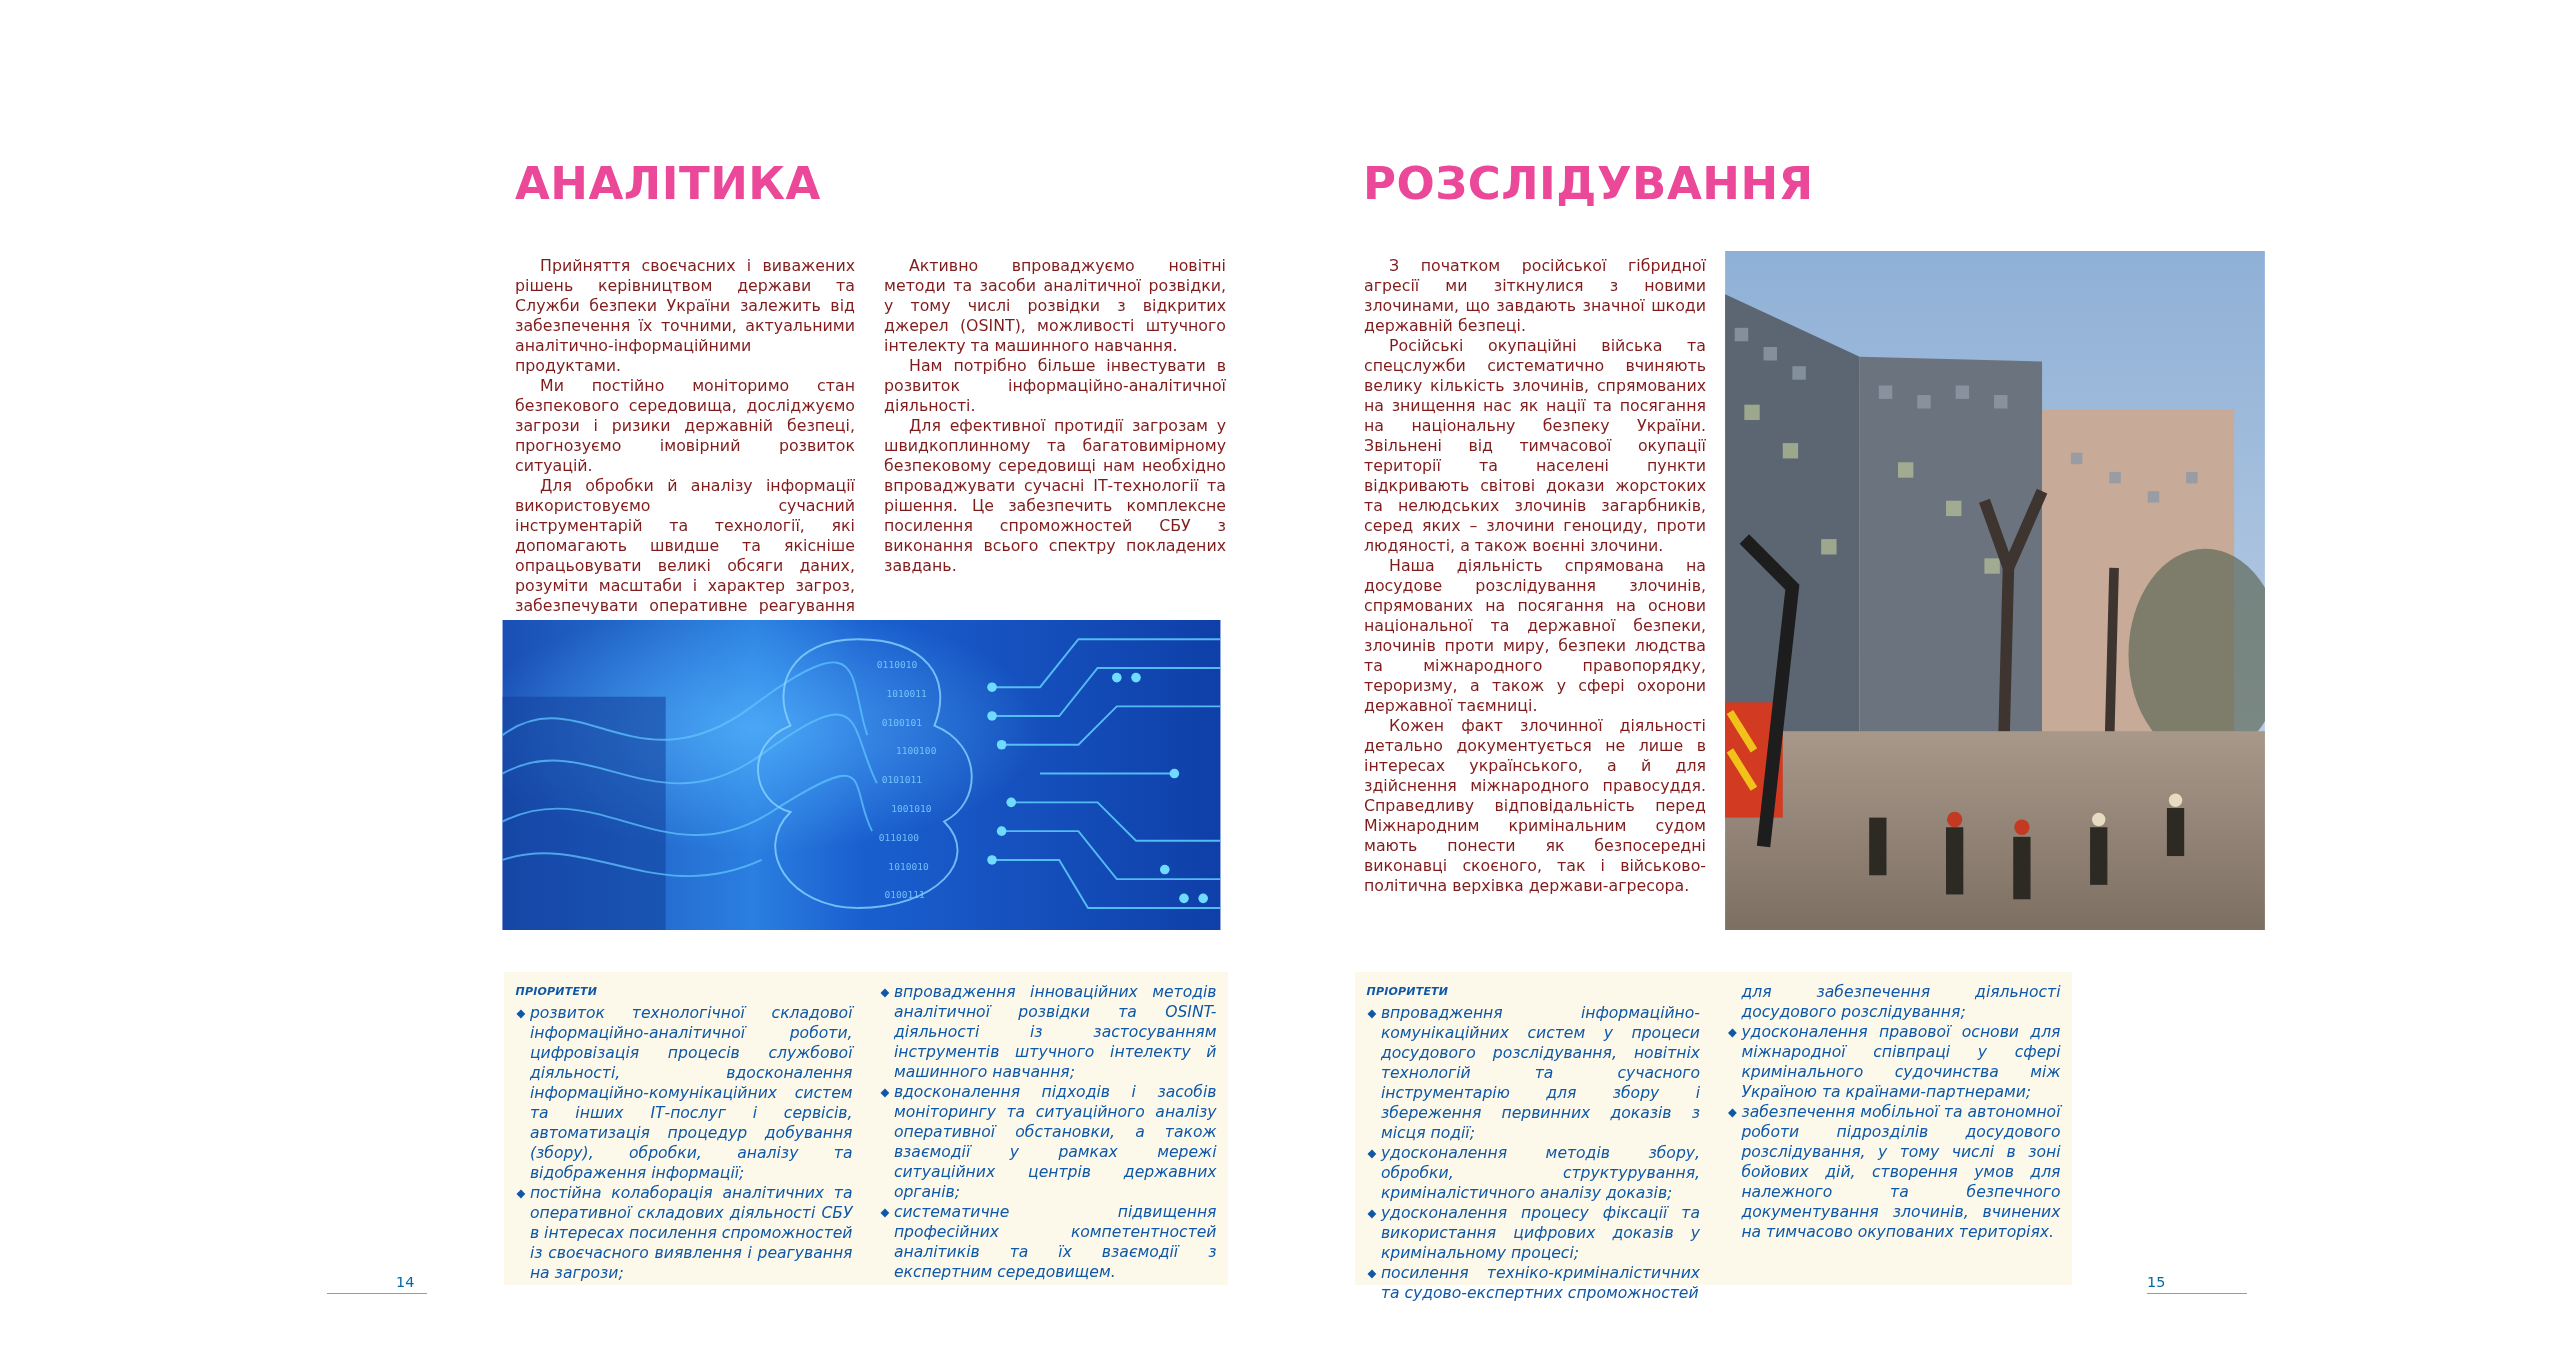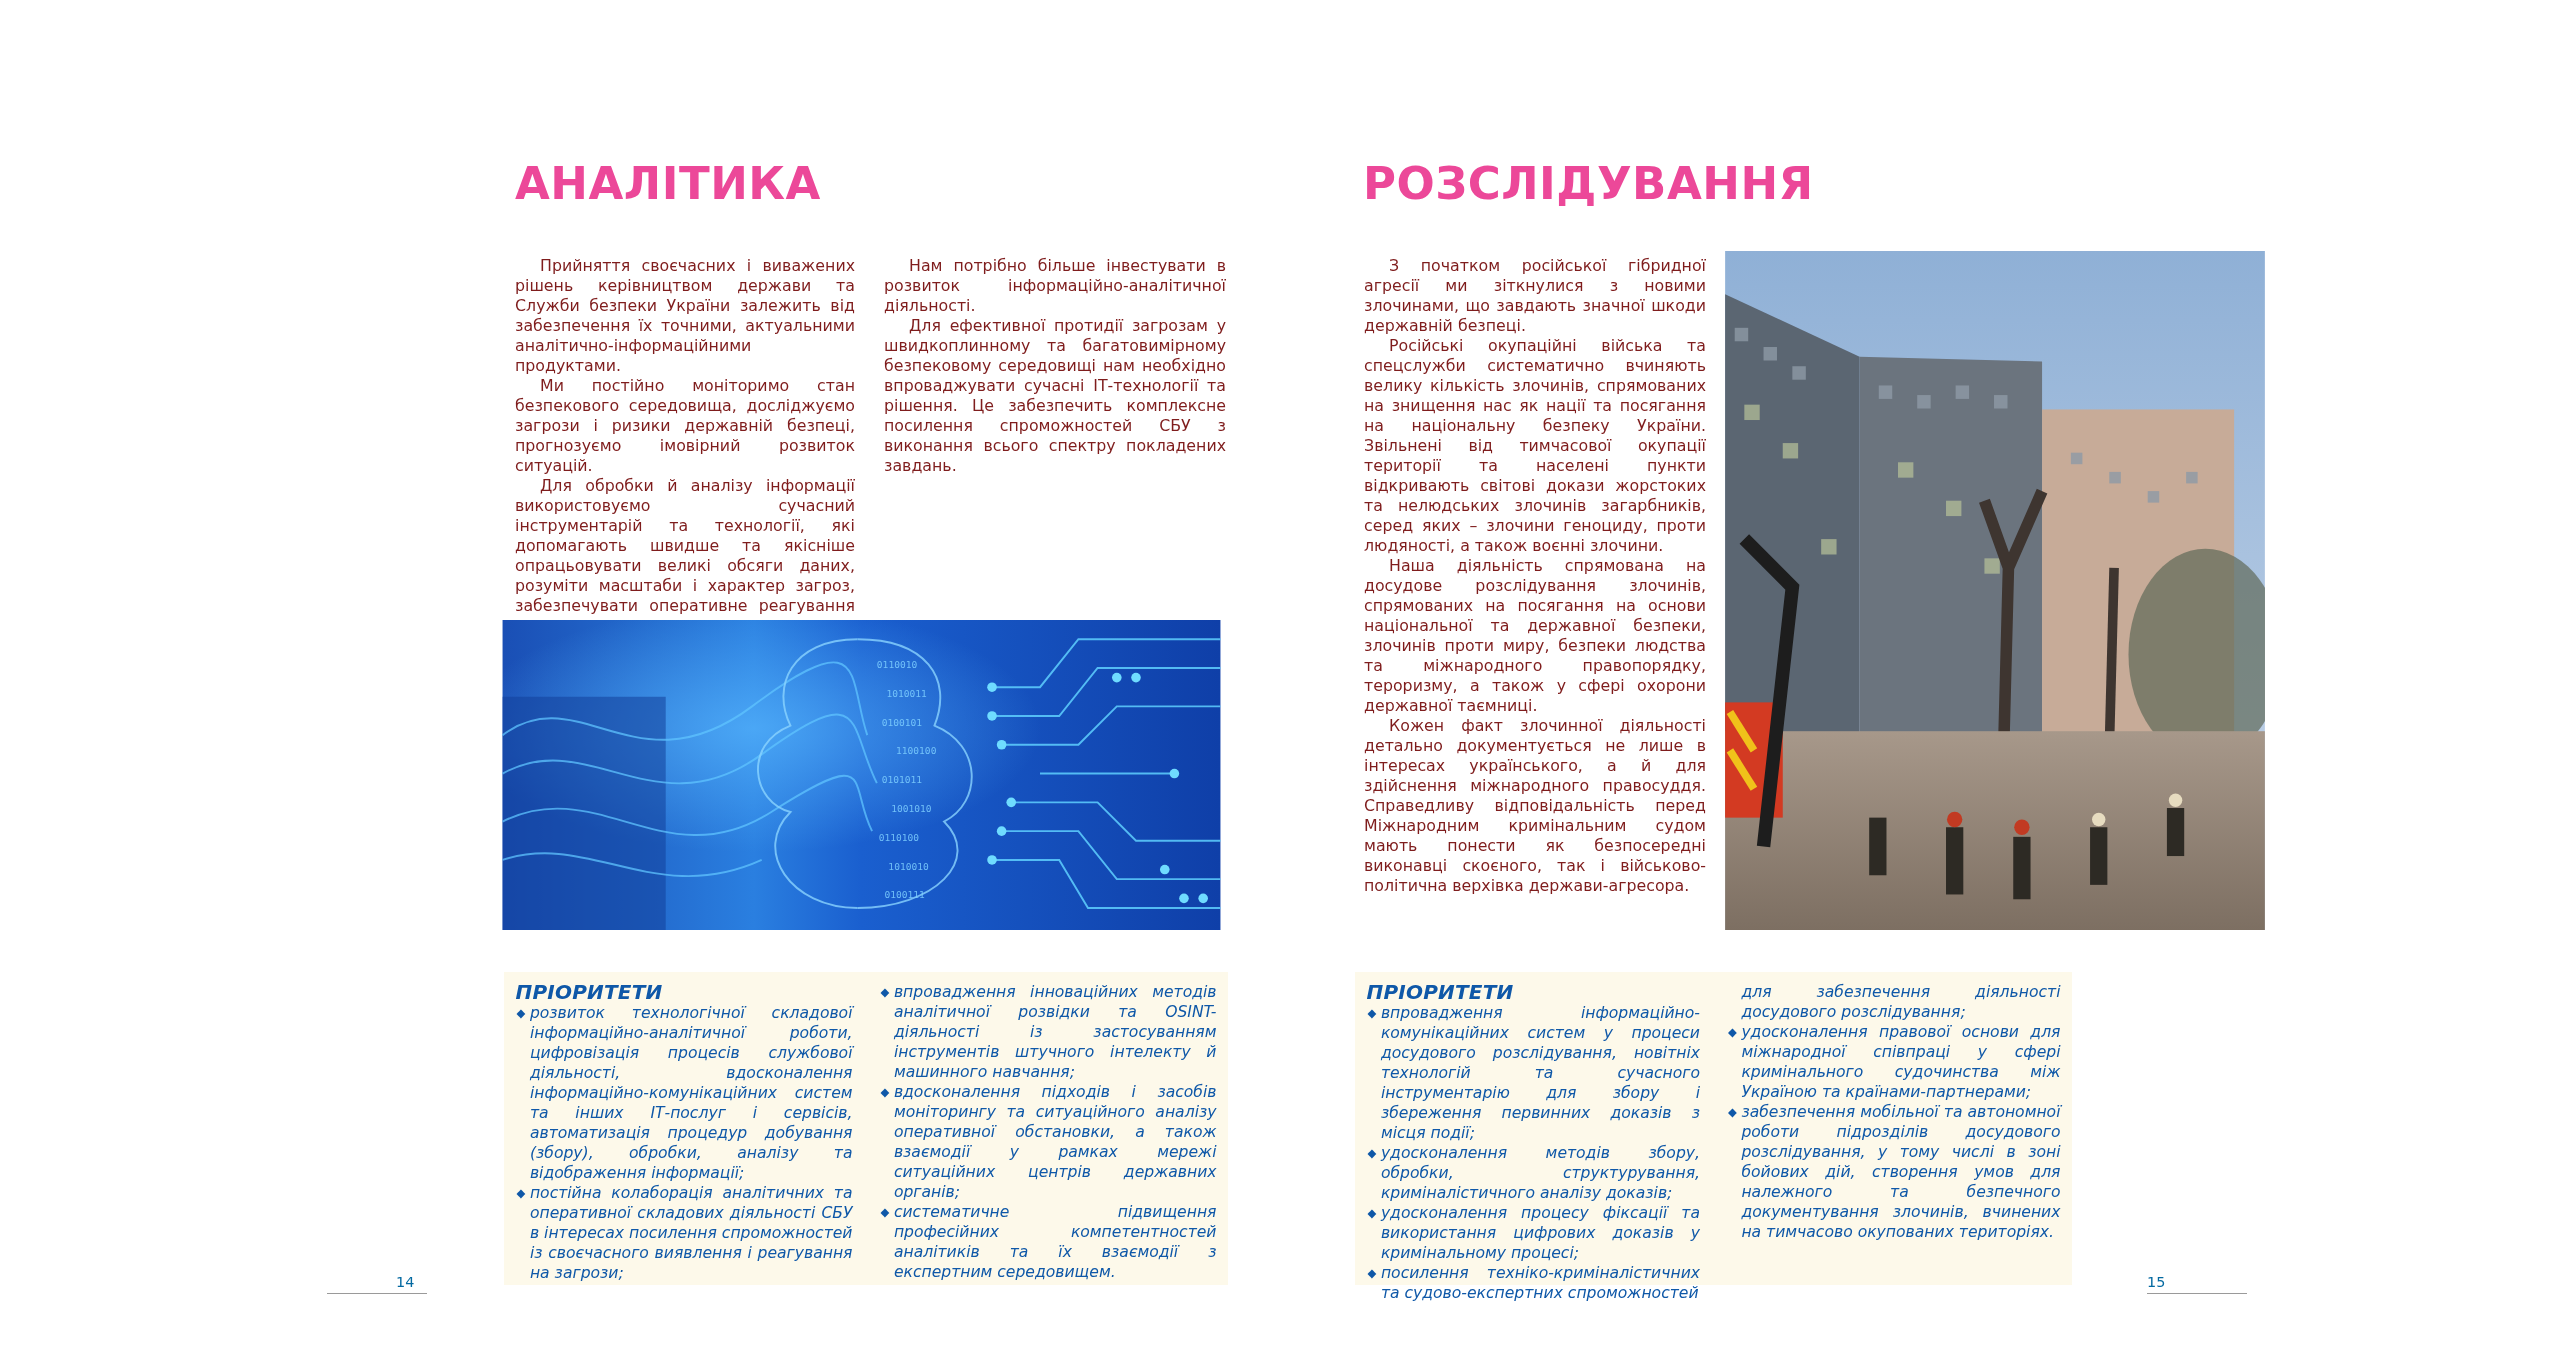--- a/index.html
+++ b/index.html
@@ -6,21 +6,21 @@
   body { width: 2576px; height: 1359px; position: relative; overflow: hidden;
          font-family: "DejaVu Sans", "Liberation Sans", sans-serif; color: #2a2a2a; }
   .page-title { position: absolute; top: 161px; margin: 0; font-weight: 700;
          font-size: 45px; color: #ec4899; letter-spacing: 0.5px; line-height: 1; }
   .body-col { position: absolute; font-size: 15.8px; line-height: 20px; text-align: justify;
          color: #7f1d1d; }
   .body-col p { margin: 0; text-indent: 25px; }
   .img-box { position: absolute; overflow: hidden; }
   .prio-box { position: absolute; background: #fdf9ea; padding: 9.6px 11.5px 7.7px 11.5px; box-sizing: border-box;
          color: #0f58a8; font-style: italic; font-size: 15.6px; line-height: 20px; }
-  .prio-title { font-weight: 700; font-size: 20px; margin: 0 0 1.9px 0; letter-spacing: 0.2px; }
+  .prio-title { font-weight: 700; font-size: 11px; margin: 0 0 1.9px 0; letter-spacing: 0.2px; }
   .prio-cols { display: flex; gap: 27px; }
   .prio-col { flex: 1; text-align: justify; }
   .prio-col ul { list-style: none; margin: 0; padding: 0; }
   .prio-col li { position: relative; padding-left: 14.4px; }
   .prio-col li .bullet { position: absolute; left: 1px; top: 0; font-style: normal; font-size: 11.5px; }
   .prio-col .cont { padding-left: 14.4px; }
   .page-num { position: absolute; top: 1274px; font-size: 14.4px; color: #0369a1; }
   .page-rule { position: absolute; top: 1293px; height: 1px; background: #9a9a9a; width: 100px; }
 </style>
 </head>
@@ -28,20 +28,21 @@
 
 <h1 class="page-title" style="left:515px;">АНАЛІТИКА</h1>
 
 <div class="body-col" style="left:515px; top:256px; width:340px;">
   <p>Прийняття своєчасних і виважених рішень керівництвом держави та Служби безпеки України залежить від забезпечення їх точними, актуальними аналітично-інформаційними продуктами.</p>
   <p>Ми постійно моніторимо стан безпекового середовища, досліджуємо загрози і ризики державній безпеці, прогнозуємо імовірний розвиток ситуацій.</p>
   <p>Для обробки й аналізу інформації використовуємо сучасний інструментарій та технології, які допомагають швидше та якісніше опрацьовувати великі обсяги даних, розуміти масштаби і характер загроз, забезпечувати оперативне реагування на них.</p>
 </div>
 
 <div class="body-col" style="left:884px; top:256px; width:342px;">
+  <p>Активно впроваджуємо новітні методи та засоби аналітичної розвідки, у тому числі розвідки з відкритих джерел (OSINT), можливості штучного інтелекту та машинного навчання.</p>
   <p>Нам потрібно більше інвестувати в розвиток інформаційно-аналітичної діяльності.</p>
   <p>Для ефективної протидії загрозам у швидкоплинному та багатовимірному безпековому середовищі нам необхідно впроваджувати сучасні ІТ-технології та рішення. Це забезпечить комплексне посилення спроможностей СБУ з виконання всього спектру покладених завдань.</p>
 </div>
 
 <div class="img-box" style="left:502px; top:620px; width:719px; height:396px;">
   <svg width="719" height="310" viewBox="0 0 748 323" xmlns="http://www.w3.org/2000/svg">
     <defs>
       <linearGradient id="bg1" x1="0" y1="0" x2="1" y2="0">
         <stop offset="0" stop-color="#1a4fb5"></stop>
         <stop offset="0.35" stop-color="#2a7fe0"></stop>

